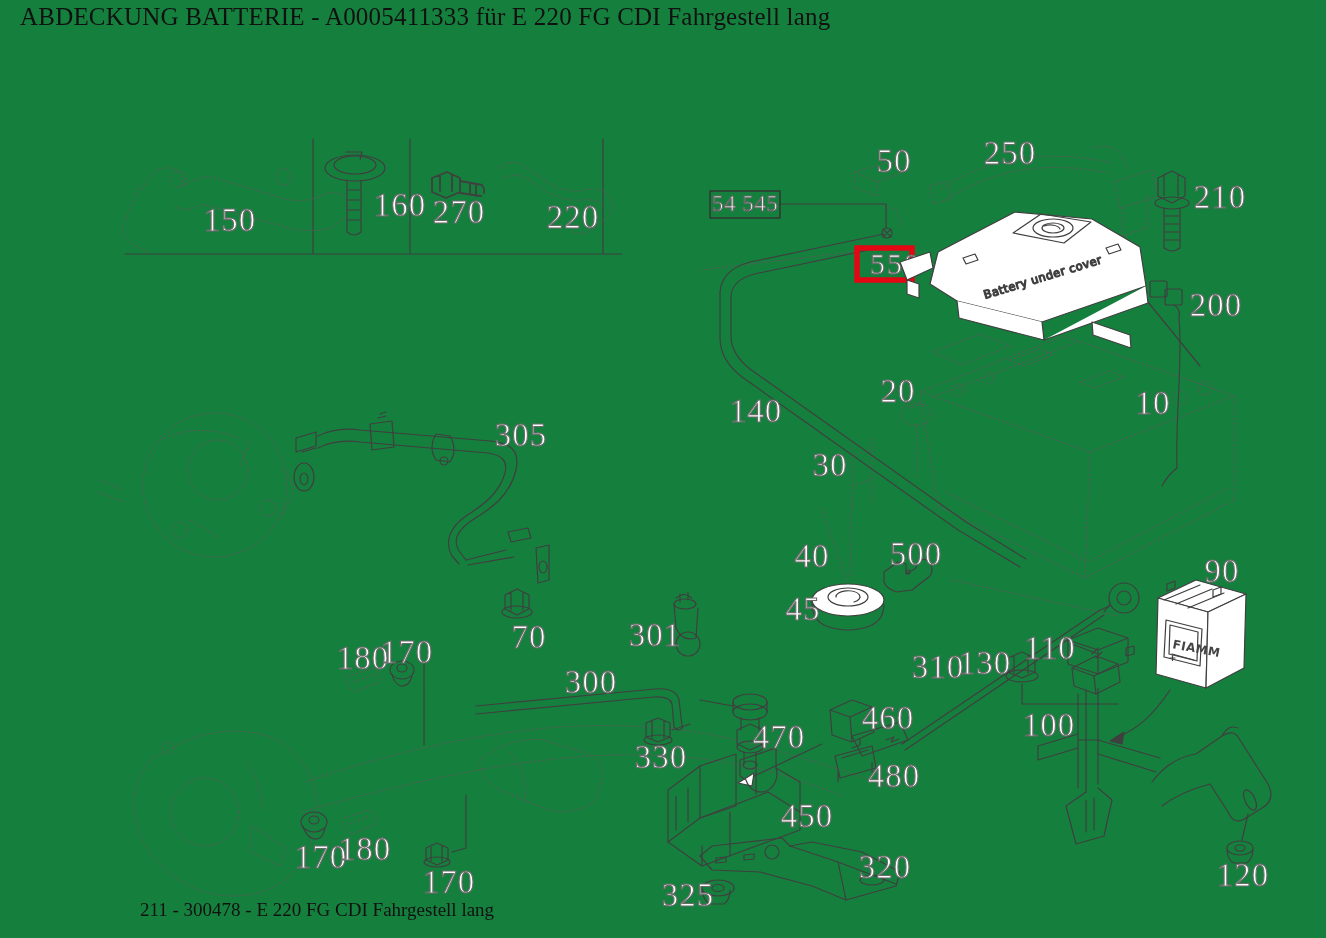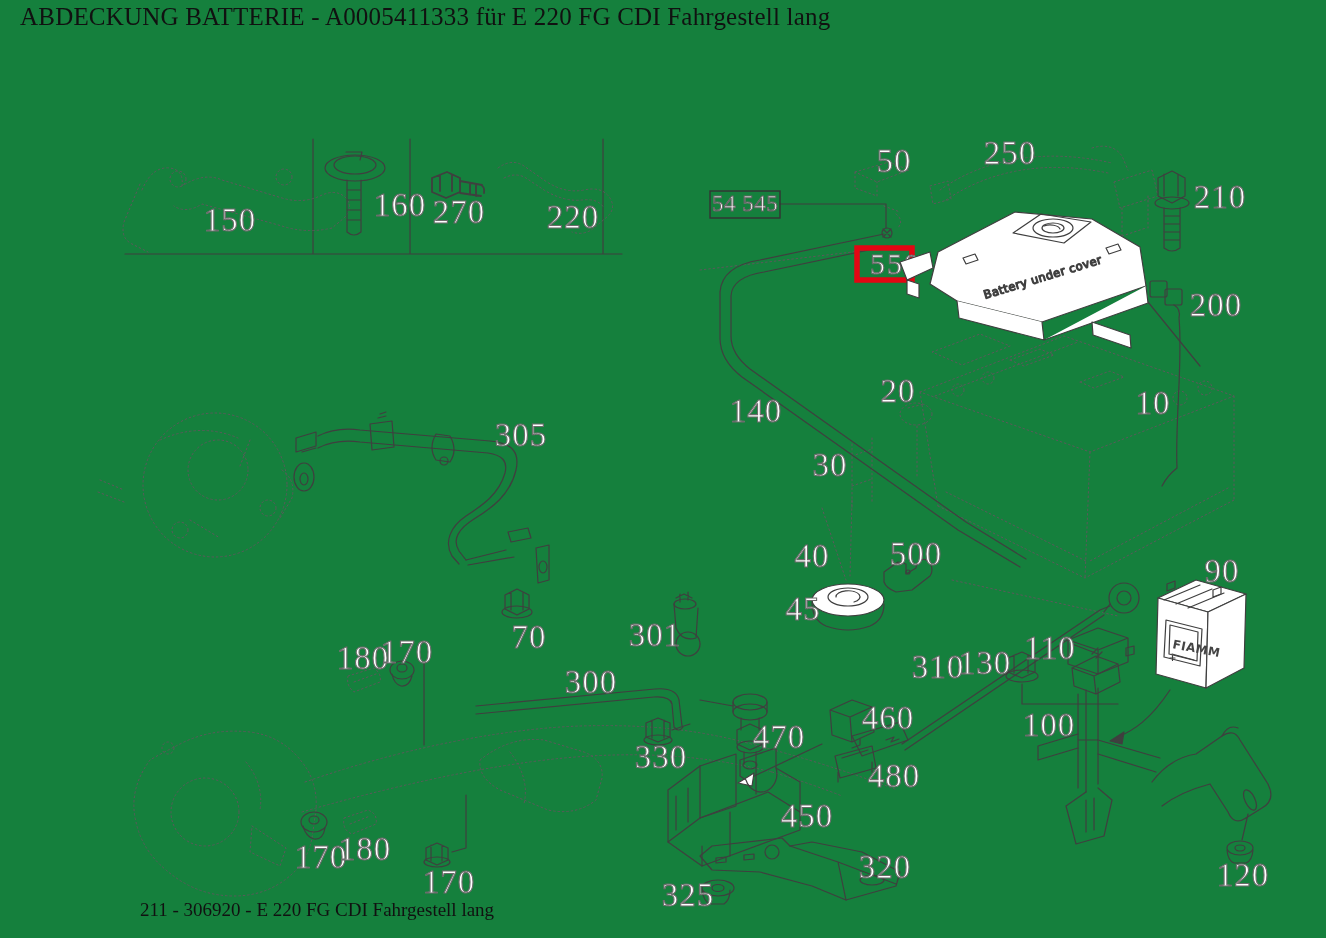--- a/index.html
+++ b/index.html
@@ -378,14 +378,14 @@
         <text x="1049" y="736" class="part-label">100</text>
         <text x="885" y="878" class="part-label">320</text>
         <text x="688" y="906" class="part-label">325</text>
         <text x="1243" y="886" class="part-label">120</text>
         <text x="321" y="868" class="part-label">170</text>
         <text x="365" y="860" class="part-label">180</text>
         <text x="449" y="893" class="part-label">170</text>
       </g>
   </svg>
 
-  <div class="caption">211 - 306920 - E 220 FG CDI Fahrgestell lang</div>
+  <div class="caption">211 - 300478 - E 220 FG CDI Fahrgestell lang</div>
 </div>
 
 </body></html>

